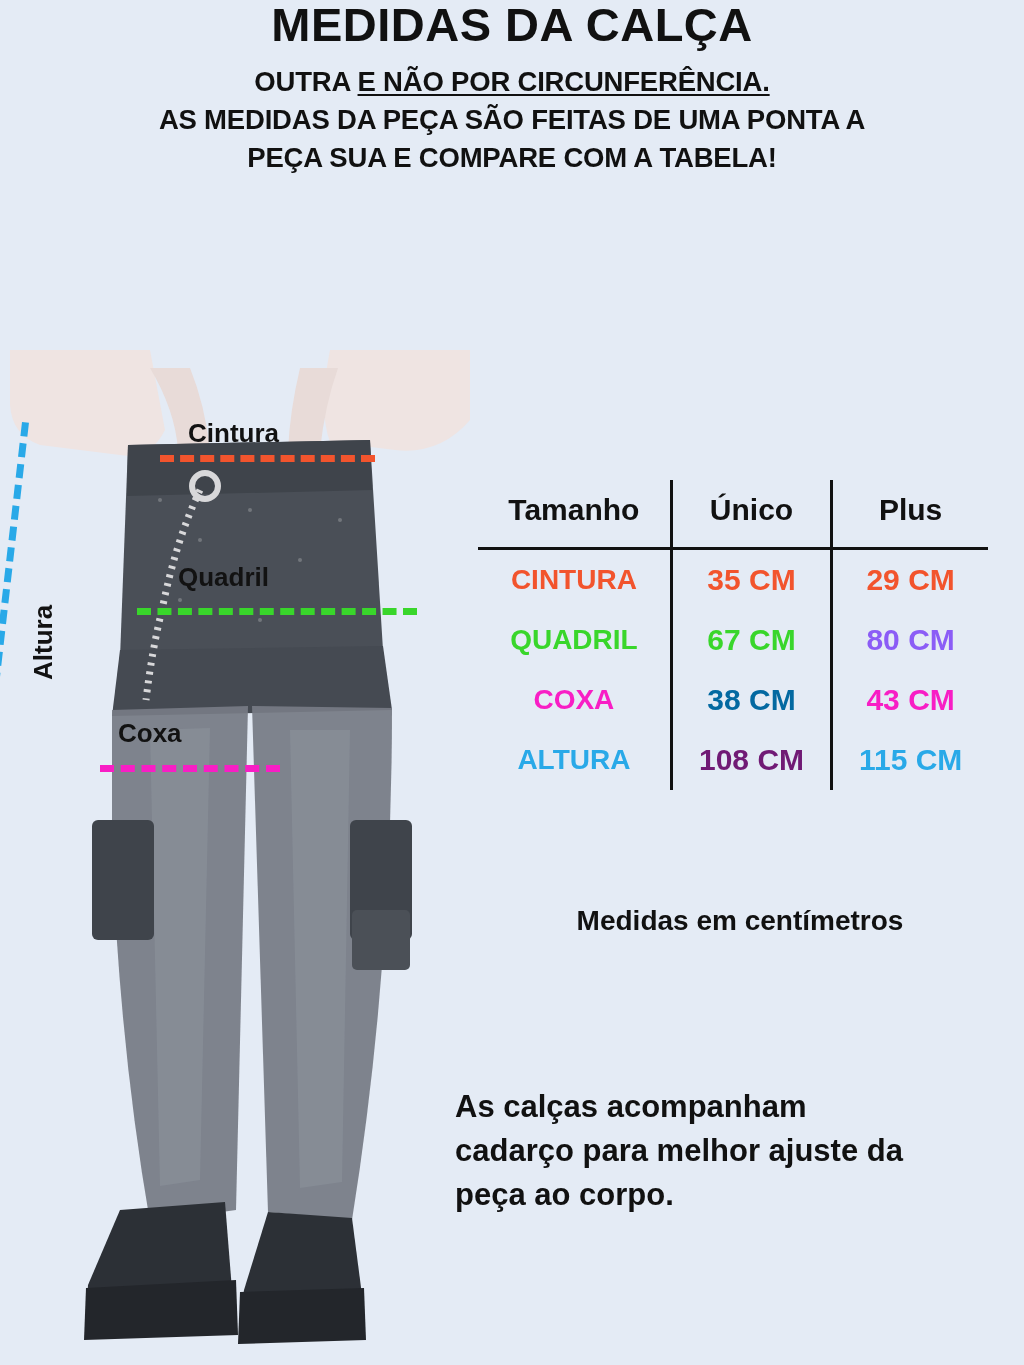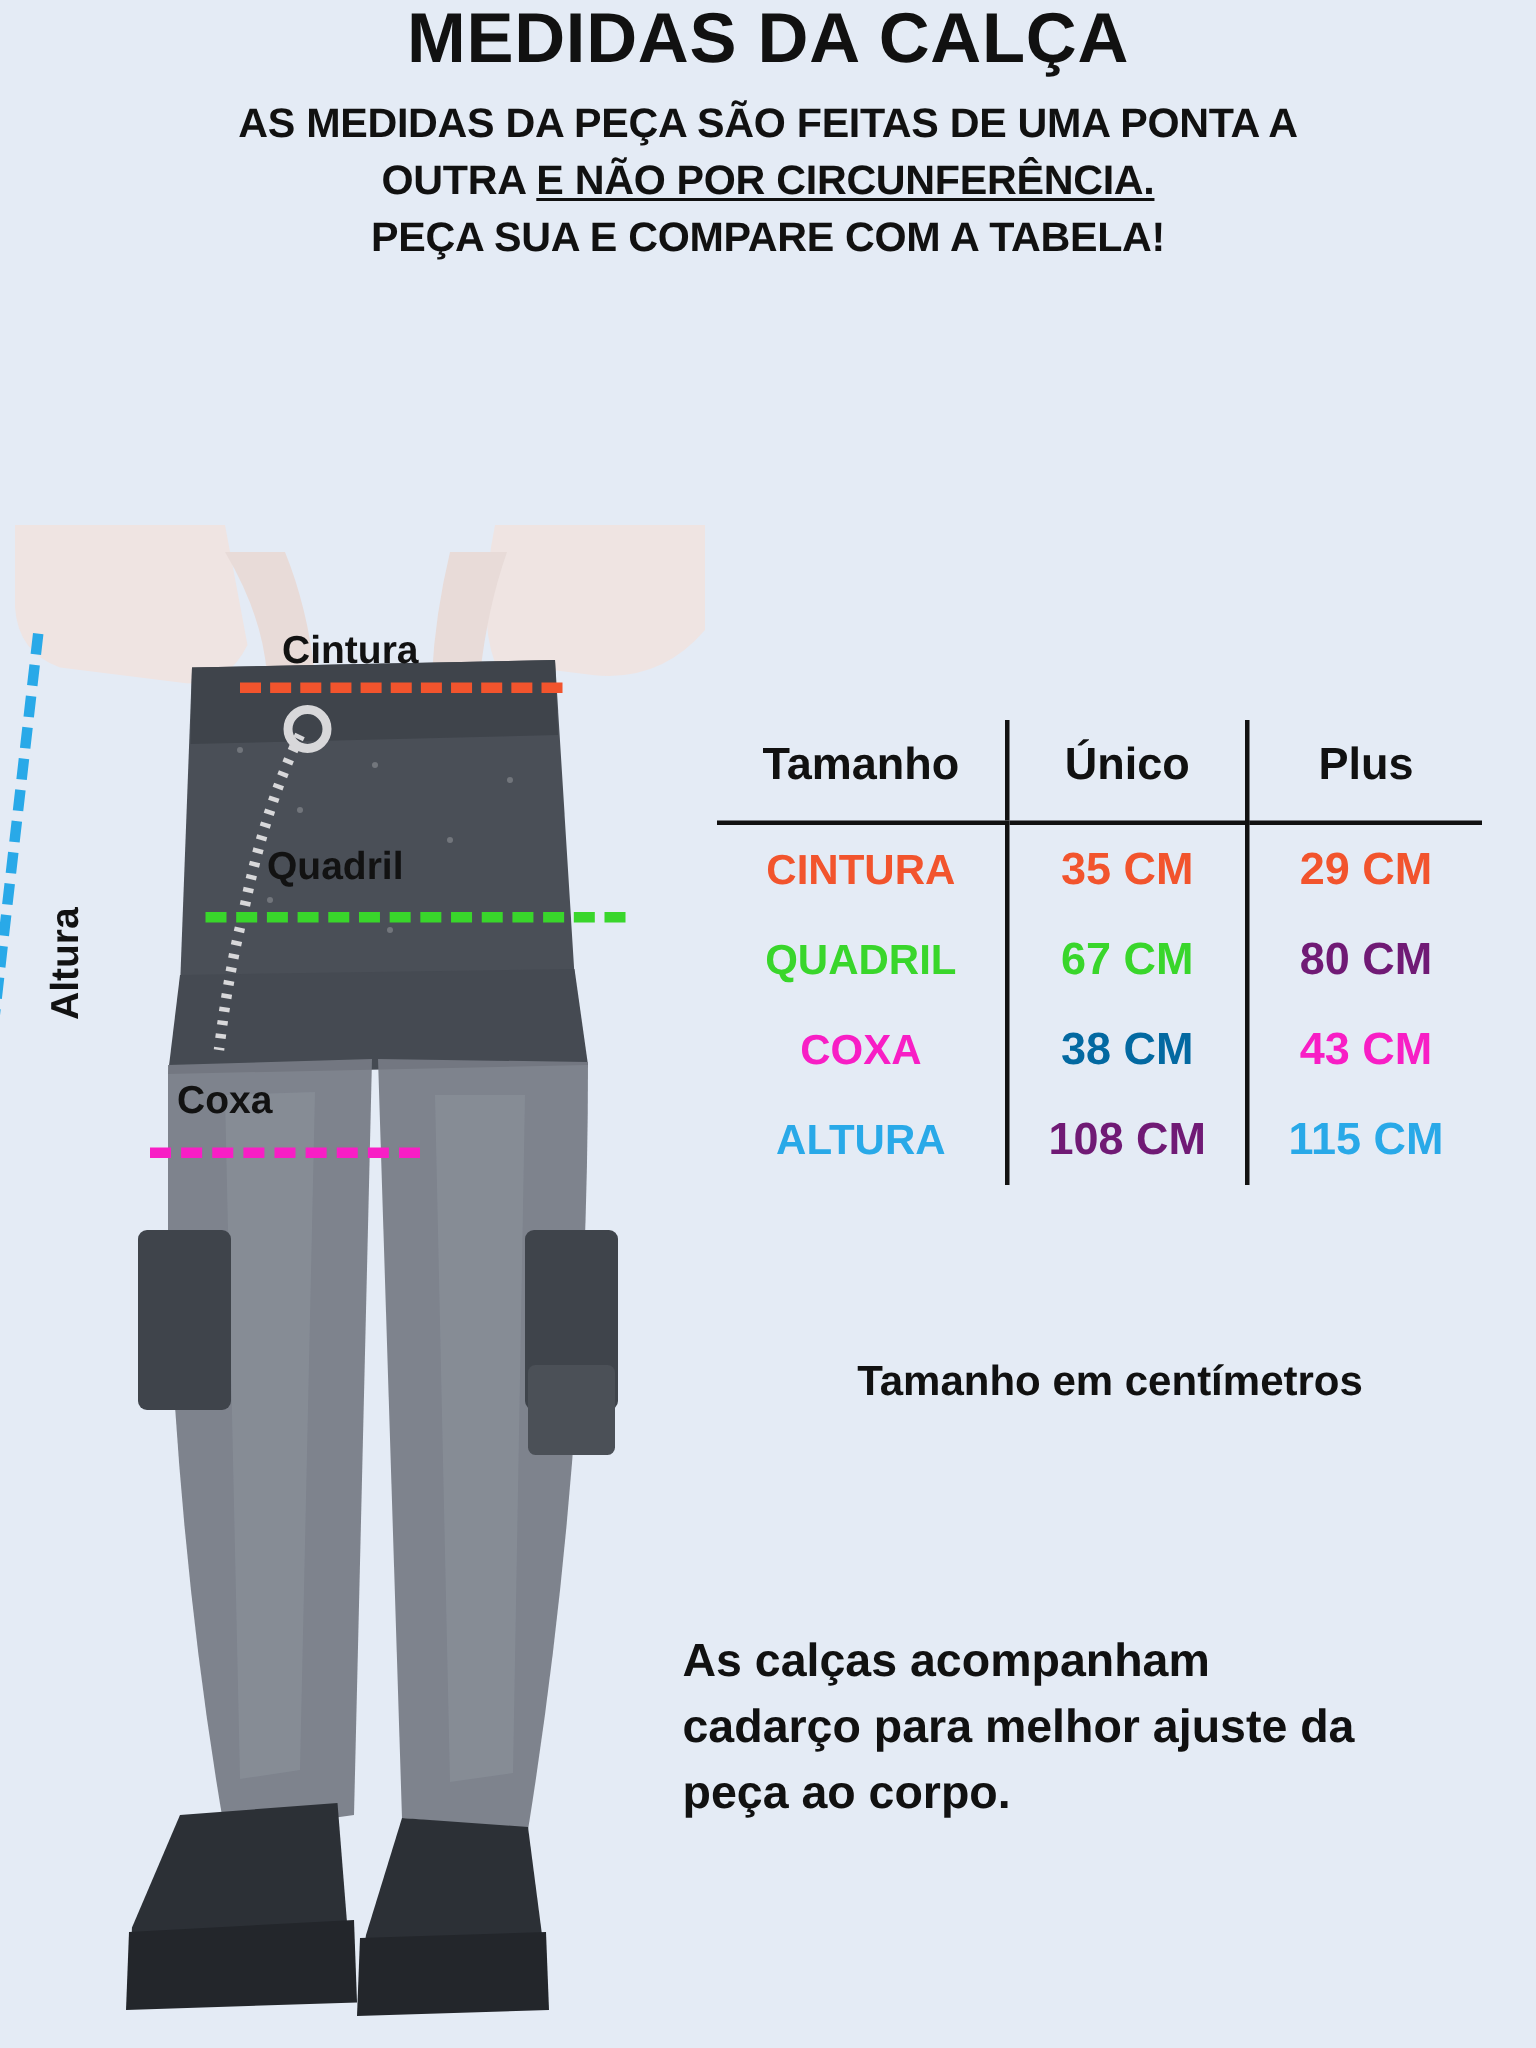--- a/index.html
+++ b/index.html
@@ -159,24 +159,24 @@
     color: #111111;
   }
 </style>
 </head>
 <body>
 
 <div class="header">
   <h1 class="title">MEDIDAS DA CALÇA</h1>
   <div class="subtitle">
     <div>
-      <span>AS MEDIDAS DA PEÇA SÃO FEITAS DE UMA PONTA A</span>
+      <span>OUTRA </span><span class="underline-part">E NÃO POR CIRCUNFERÊNCIA.</span>
     </div>
     <div>
-      <span>OUTRA </span><span class="underline-part">E NÃO POR CIRCUNFERÊNCIA.</span>
+      <span>AS MEDIDAS DA PEÇA SÃO FEITAS DE UMA PONTA A</span>
     </div>
     <div>PEÇA SUA E COMPARE COM A TABELA!</div>
   </div>
 </div>
 
 <div class="stage">
 
   <div class="photo">
 
     <svg class="pants-svg" width="470" height="1000" viewBox="0 0 470 1000">
@@ -243,36 +243,36 @@
       </thead>
       <tbody>
         <tr>
           <td style="color:#f2542d">CINTURA</td>
           <td style="color:#f2542d">35 CM</td>
           <td style="color:#f2542d">29 CM</td>
         </tr>
         <tr>
           <td style="color:#39d62b">QUADRIL</td>
           <td style="color:#39d62b">67 CM</td>
-          <td style="color:#701a75">80 CM</td>
+          <td style="color:#8b5cf6">80 CM</td>
         </tr>
         <tr>
           <td style="color:#f81ec5">COXA</td>
           <td style="color:#0369a1">38 CM</td>
           <td style="color:#f81ec5">43 CM</td>
         </tr>
         <tr>
           <td style="color:#29a9e8">ALTURA</td>
           <td style="color:#701a75">108 CM</td>
           <td style="color:#29a9e8">115 CM</td>
         </tr>
       </tbody>
     </table>
   </div>
 
-  <div class="note-units">Tamanho em centímetros</div>
+  <div class="note-units">Medidas em centímetros</div>
 
   <div class="note-laces">
     <div>As calças acompanham</div>
     <div>cadarço para melhor ajuste da</div>
     <div>peça ao corpo.</div>
   </div>
 </div>
 
 </body></html>

